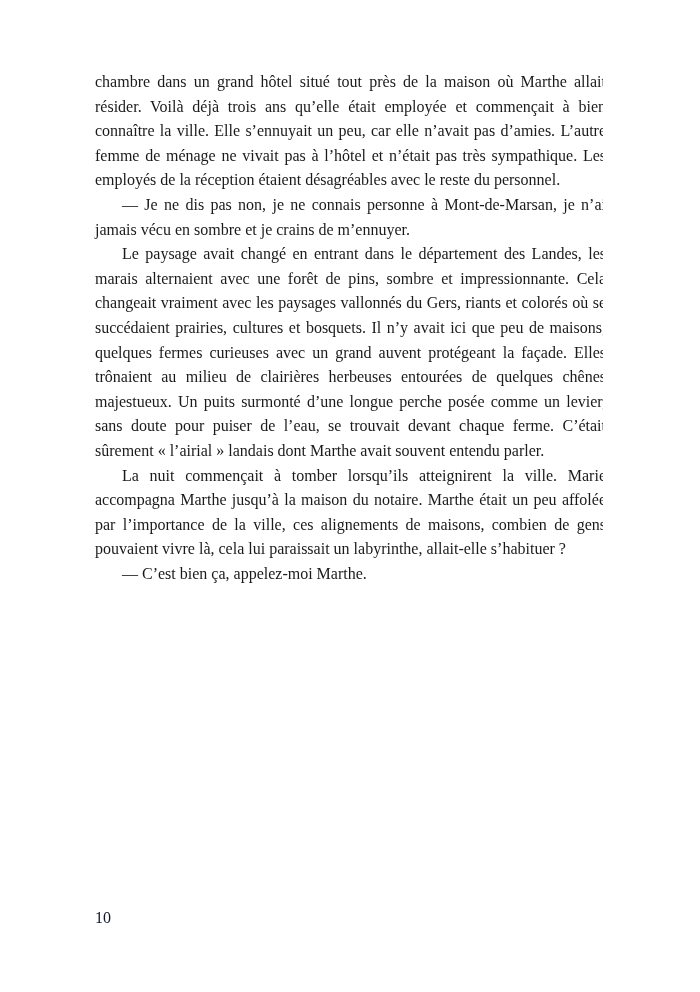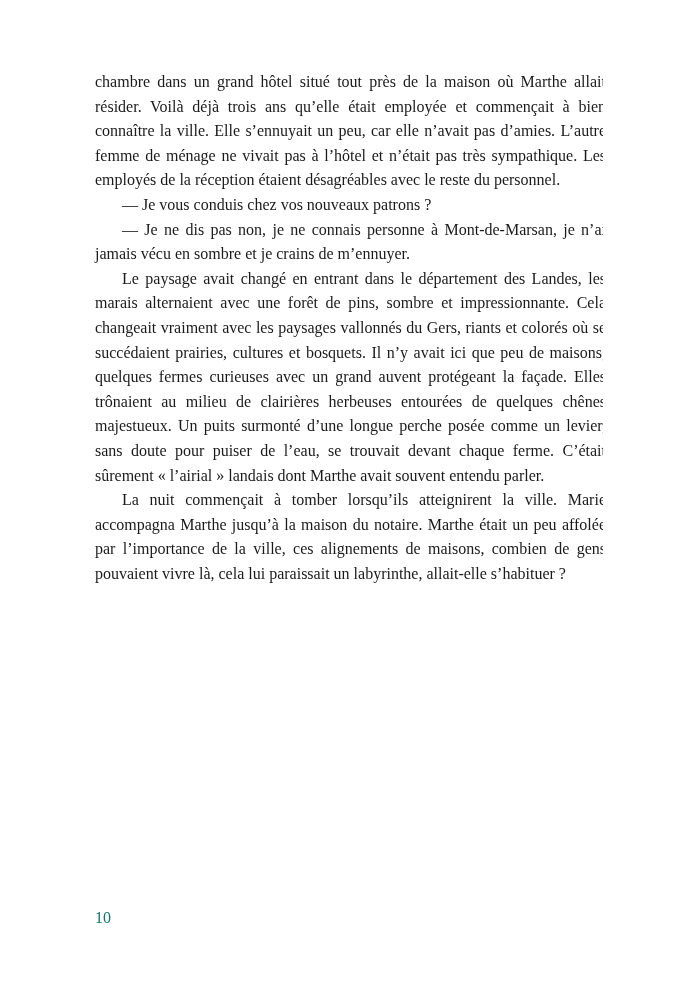--- a/index.html
+++ b/index.html
@@ -39,28 +39,28 @@
   }
   .text-area p.gap-before {
     margin-top: 24.6px;
   }
   .page-number {
     position: absolute;
     left: 95px;
     top: 906px;
     font-size: 16px;
     line-height: 24.6px;
-    color: #0f766e;
+    color: #0f172a;
   }
 </style>
 </head>
 <body>
 
 <div class="page">
   <div class="text-area">
     <p class="no-indent">chambre dans un grand hôtel situé tout près de la maison où Marthe allait résider. Voilà déjà trois ans qu’elle était employée et commençait à bien connaître la ville. Elle s’ennuyait un peu, car elle n’avait pas d’amies. L’autre femme de ménage ne vivait pas à l’hôtel et n’était pas très sympathique. Les employés de la réception étaient désagréables avec le reste du personnel.</p>
-    <p>— Je vous conduis chez vos nouveaux patrons&nbsp;?</p>
     <p>— Je ne dis pas non, je ne connais personne à Mont-de-Marsan, je n’ai jamais vécu en sombre et je crains de m’ennuyer.</p>
     <p>Le paysage avait changé en entrant dans le département des Landes, les marais alternaient avec une forêt de pins, sombre et impressionnante. Cela changeait vraiment avec les paysages vallonnés du Gers, riants et colorés où se succédaient prairies, cultures et bosquets. Il n’y avait ici que peu de maisons, quelques fermes curieuses avec un grand auvent protégeant la façade. Elles trônaient au milieu de clairières herbeuses entourées de quelques chênes majestueux. Un puits surmonté d’une longue perche posée comme un levier, sans doute pour puiser de l’eau, se trouvait devant chaque ferme. C’était sûrement «&nbsp;l’airial&nbsp;» landais dont Marthe avait souvent entendu parler.</p>
     <p>La nuit commençait à tomber lorsqu’ils atteignirent la ville. Marie accompagna Marthe jusqu’à la maison du notaire. Marthe était un peu affolée par l’importance de la ville, ces alignements de maisons, combien de gens pouvaient vivre là, cela lui paraissait un labyrinthe, allait-elle s’habituer&nbsp;?</p>
+    <p>— C’est bien ça, appelez-moi Marthe.</p>
   </div>
   <div class="page-number">10</div>
 </div>
 
 </body></html>

